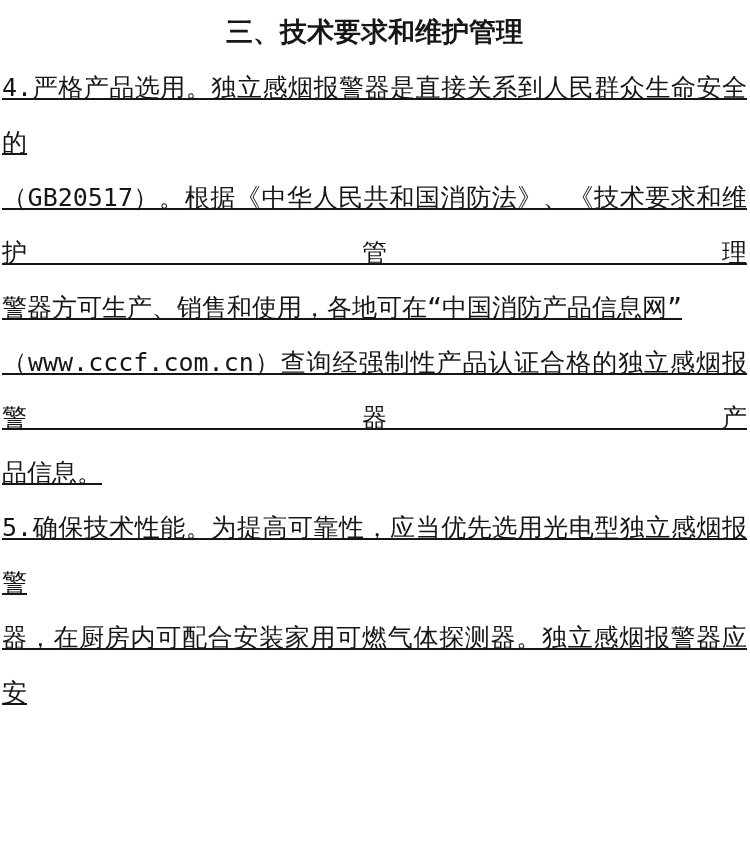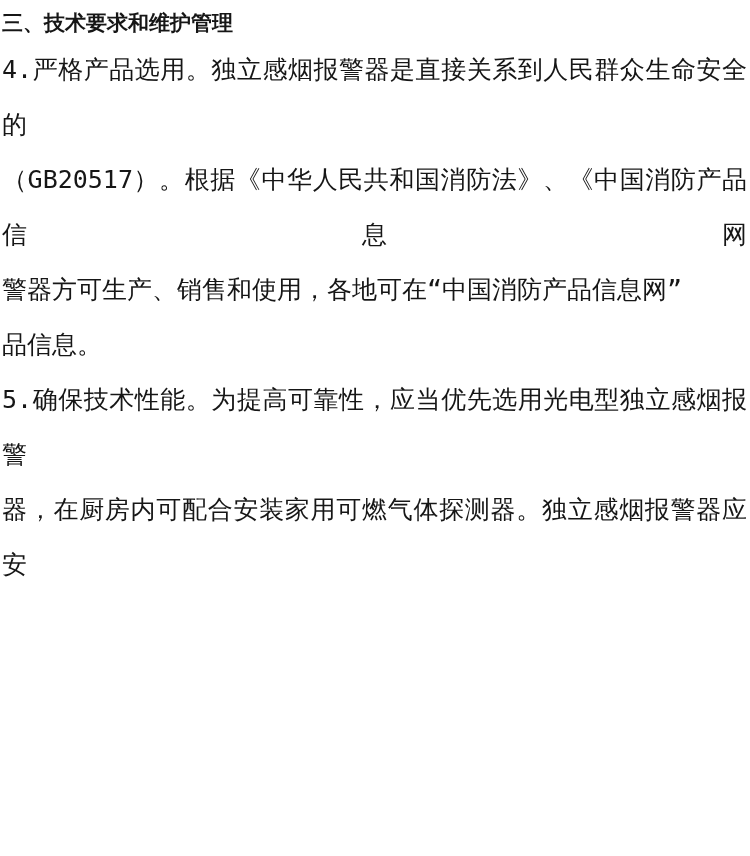--- a/index.html
+++ b/index.html
@@ -12,45 +12,47 @@
     overflow: hidden;
     background: #ffffff;
     color: #161616;
     
     font-family: "DejaVu Sans Mono", "DejaVu Sans", "Liberation Sans", sans-serif;
   }
   .page {
     padding: 4px 3px 0 2px;
   }
   .heading {
-    font-size: 21px;
+    font-size: 27px;
     font-weight: 700;
     line-height: 38px;
-    margin: 0;
-    text-align: left;
+    margin: 9px;
+    text-align: center;
     white-space: nowrap;
   }
   .line {
     font-size: 25px;
     font-weight: 400;
     line-height: 55px;
     margin: 0;
     text-align: justify;
     text-align-last: justify;
+    text-decoration: underline;
   }
   .line.no-stretch {
     text-align: center;
     text-align-last: left;
   }
 </style>
 </head>
 <body>
 
 <div class="page">
   <h2 class="heading">三、技术要求和维护管理</h2>
   <p class="line">4.严格产品选用。独立感烟报警器是直接关系到人民群众生命安全的</p>
-  <p class="line">（GB20517）。根据《中华人民共和国消防法》、《中国消防产品信息网</p>
+  <p class="line">（GB20517）。根据《中华人民共和国消防法》、《技术要求和维护管理</p>
   <p class="line no-stretch">警器方可生产、销售和使用，各地可在“中国消防产品信息网”</p>
+  <p class="line">（www.cccf.com.cn）查询经强制性产品认证合格的独立感烟报警器产</p>
   <p class="line no-stretch">品信息。</p>
   <p class="line">5.确保技术性能。为提高可靠性，应当优先选用光电型独立感烟报警</p>
   <p class="line">器，在厨房内可配合安装家用可燃气体探测器。独立感烟报警器应安</p>
 
 </div>
 
 </body></html>

